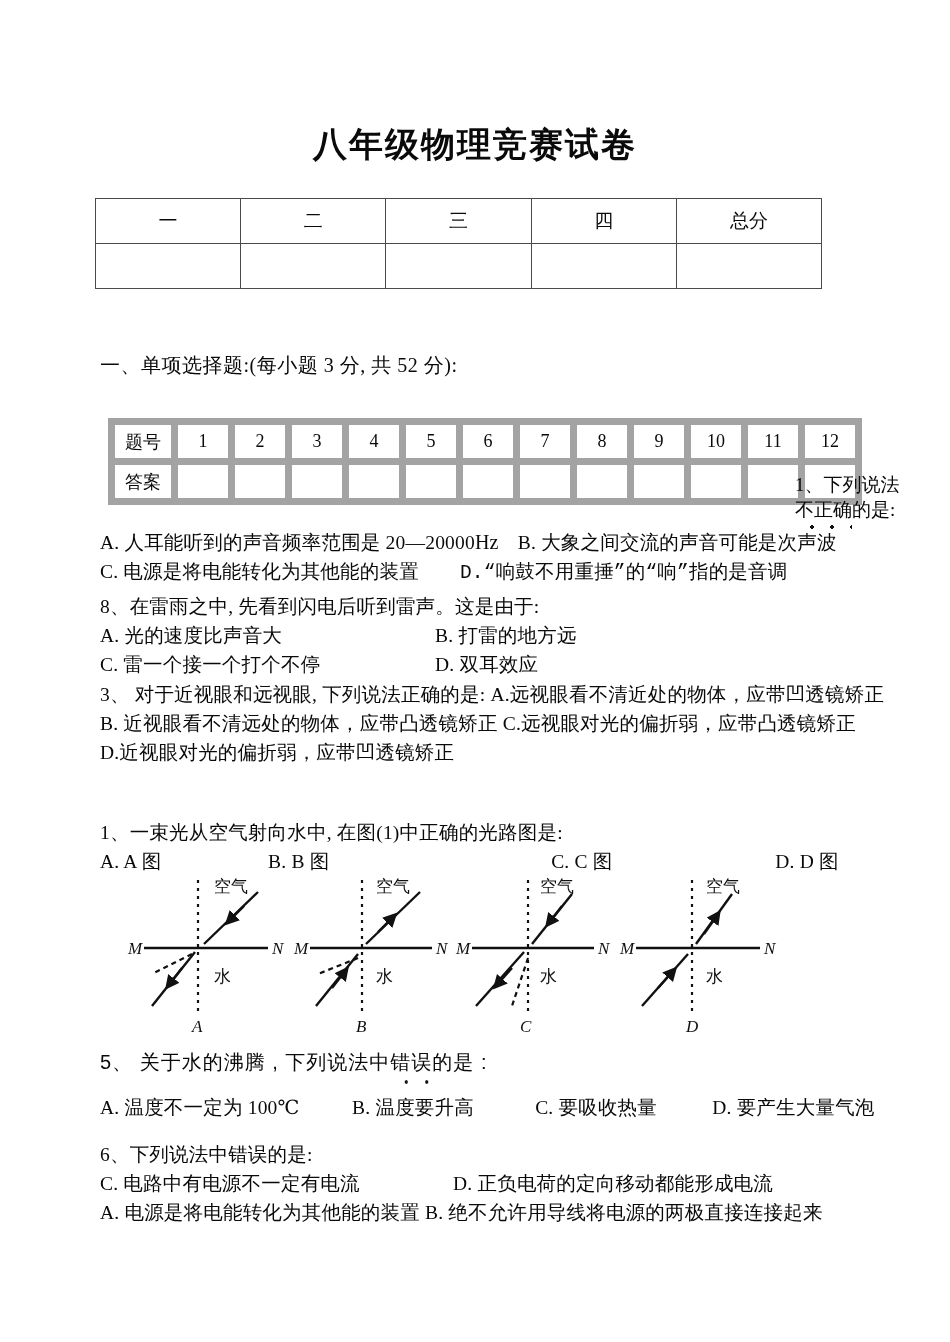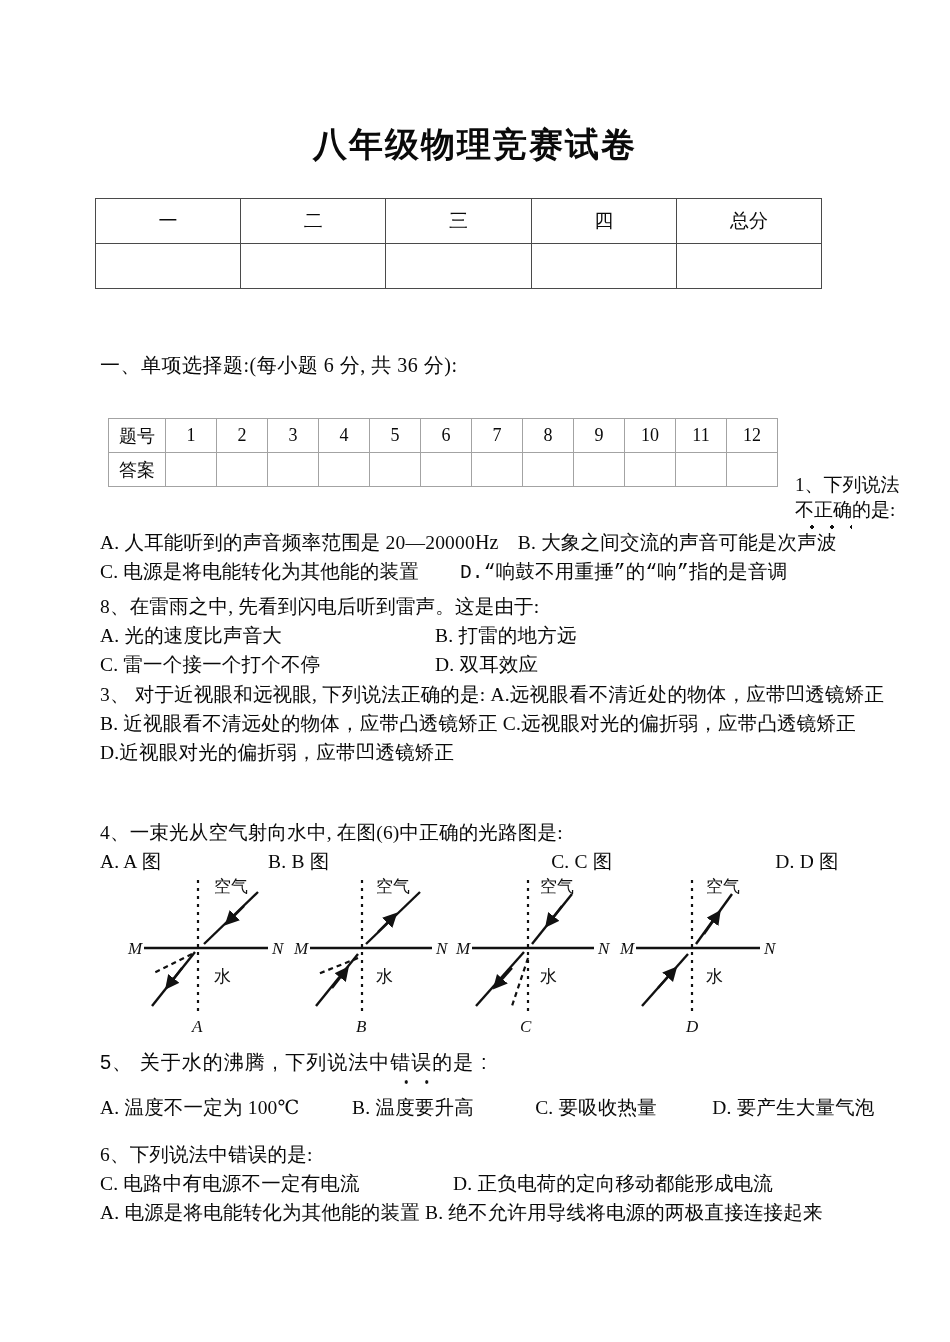--- a/index.html
+++ b/index.html
@@ -66,21 +66,21 @@
 
   
   .answer-table {
     position: absolute;
     top: 418px;
     left: 108px;
     border-collapse: collapse;
     table-layout: fixed;
   }
   .answer-table td {
-    border: 1px solid #a3a3a3;
+    border: 7px solid #a3a3a3;
     height: 31px;
     width: 48px;
     text-align: center;
     vertical-align: middle;
     font-size: 18px;
     font-family: "Liberation Serif", "DejaVu Serif", serif;
     margin-top: 24px;
   }
   .answer-table td.rowhead {
     width: 54px;
@@ -174,21 +174,21 @@
       <tr class="empty">
         <td></td>
         <td></td>
         <td></td>
         <td></td>
         <td></td>
       </tr>
     </tbody>
   </table>
 
-  <div class="section-heading">一、单项选择题:(每小题 6 分, 共 36 分):</div>
+  <div class="section-heading">一、单项选择题:(每小题 3 分, 共 52 分):</div>
 
   <table class="answer-table">
     <tbody>
       <tr>
         <td class="rowhead">题号</td>
         <td>1</td>
         <td>2</td>
         <td>3</td>
         <td>4</td>
         <td>5</td>
@@ -247,21 +247,21 @@
 
   <div class="q-block" id="q3">
     <span class="q-line">3、 对于近视眼和远视眼, 下列说法正确的是:</span>
     <span class="q-line">A.远视眼看不清近处的物体，应带凹透镜矫正</span>
     <span class="q-line">B.  近视眼看不清远处的物体，应带凸透镜矫正</span>
     <span class="q-line">C.远视眼对光的偏折弱，应带凸透镜矫正</span>
     <span class="q-line">D.近视眼对光的偏折弱，应带凹透镜矫正</span>
   </div>
 
   <div class="q-block" id="q4">
-    <span class="q-line">4、一束光从空气射向水中, 在图(6)中正确的光路图是:</span>
+    <span class="q-line">1、一束光从空气射向水中, 在图(1)中正确的光路图是:</span>
     <span class="q-line opt-row">
       <span class="opt-col" style="width:163px;">A.  A 图</span>
       <span class="opt-col" style="width:278px;">B.  B 图</span>
       <span class="opt-col" style="width:219px;">C.  C 图</span>
       <span class="opt-col">D.  D 图</span>
     </span>
   </div>
 
   <div class="figure">
     <svg width="730" height="170" viewBox="0 0 730 170" xmlns="http://www.w3.org/2000/svg">

